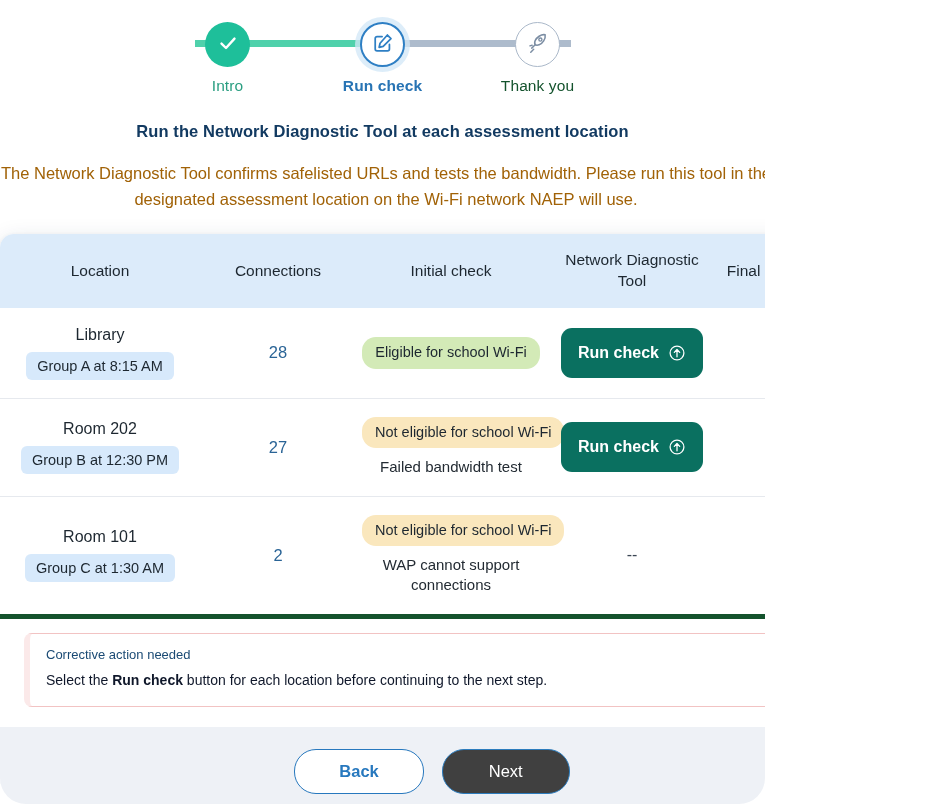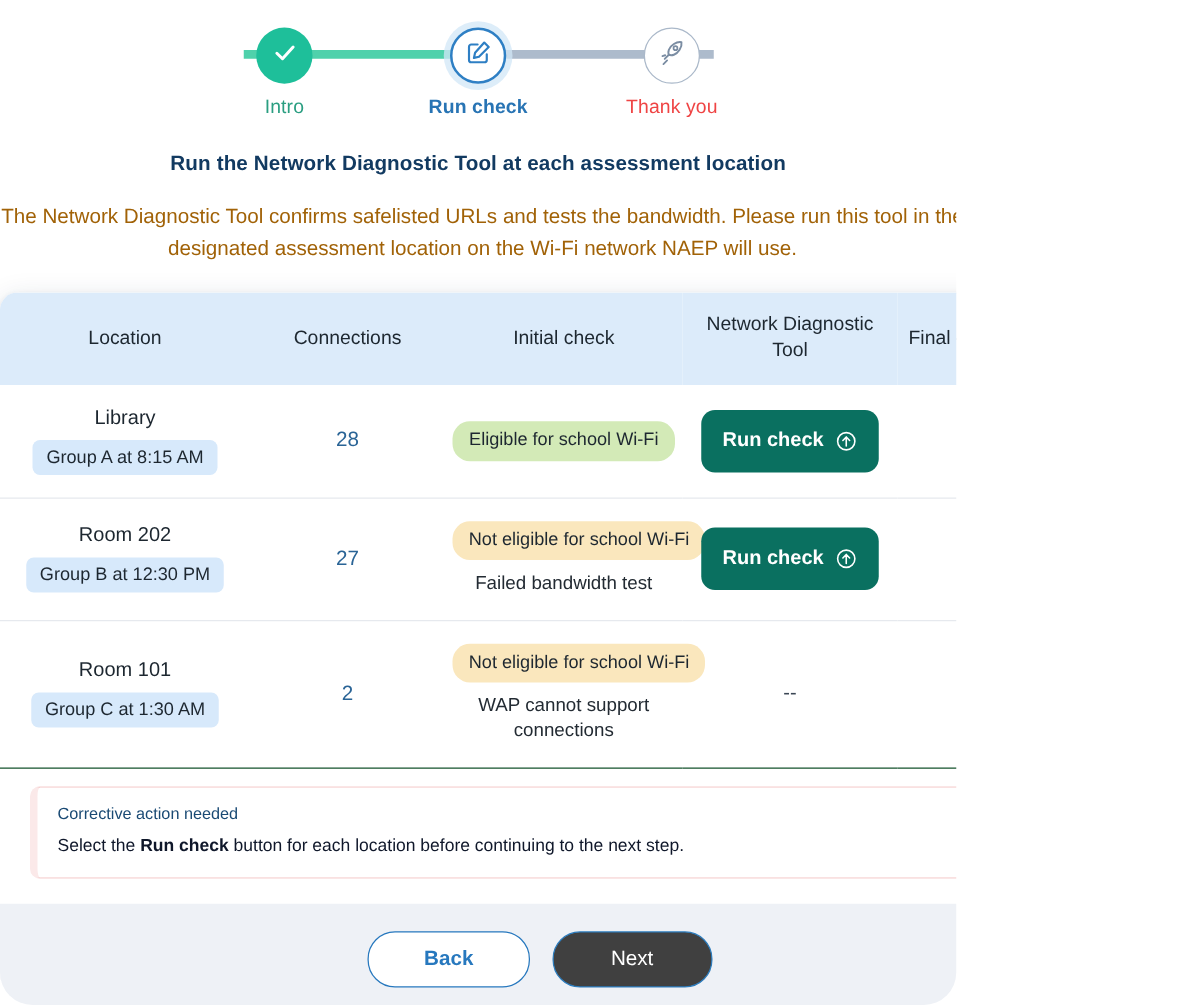--- a/index.html
+++ b/index.html
@@ -85,21 +85,21 @@
     border: 1.8px solid #aab8c9;
   }
   .step-label {
     margin-top: 10px;
     font-size: 15.5px;
     letter-spacing: .1px;
     white-space: nowrap;
   }
   .step-label.complete { color: #2a9e81; }
   .step-label.current  { color: #2874b4; font-weight: 700; }
-  .step-label.upcoming { color: #ef4444; }
+  .step-label.upcoming { color: #14532d; }
 
   
   .section-title {
     text-align: center;
     color: #123a61;
     font-size: 16.5px;
     font-weight: 700;
     margin: 26px 0 0 0;
     letter-spacing: .1px;
   }
@@ -141,21 +141,21 @@
   .col-final { width: 146px; }
 
   .tbl tbody td {
     border-bottom: 1px solid #e6e9ee;
     padding: 18px 6px;
     text-align: center;
     vertical-align: middle;
     font-size: 15.5px;
     color: #232b33;
   }
-  .tbl tbody tr:last-child td { border-bottom: 1px solid #14532d; }
+  .tbl tbody tr:last-child td { border-bottom: 5px solid #14532d; }
 
   .loc-name {
     font-size: 16px;
     color: #1d2730;
     margin-bottom: 8px;
   }
   .loc-chip {
     display: inline-block;
     background: #d7e9fb;
     color: #1d2730;

